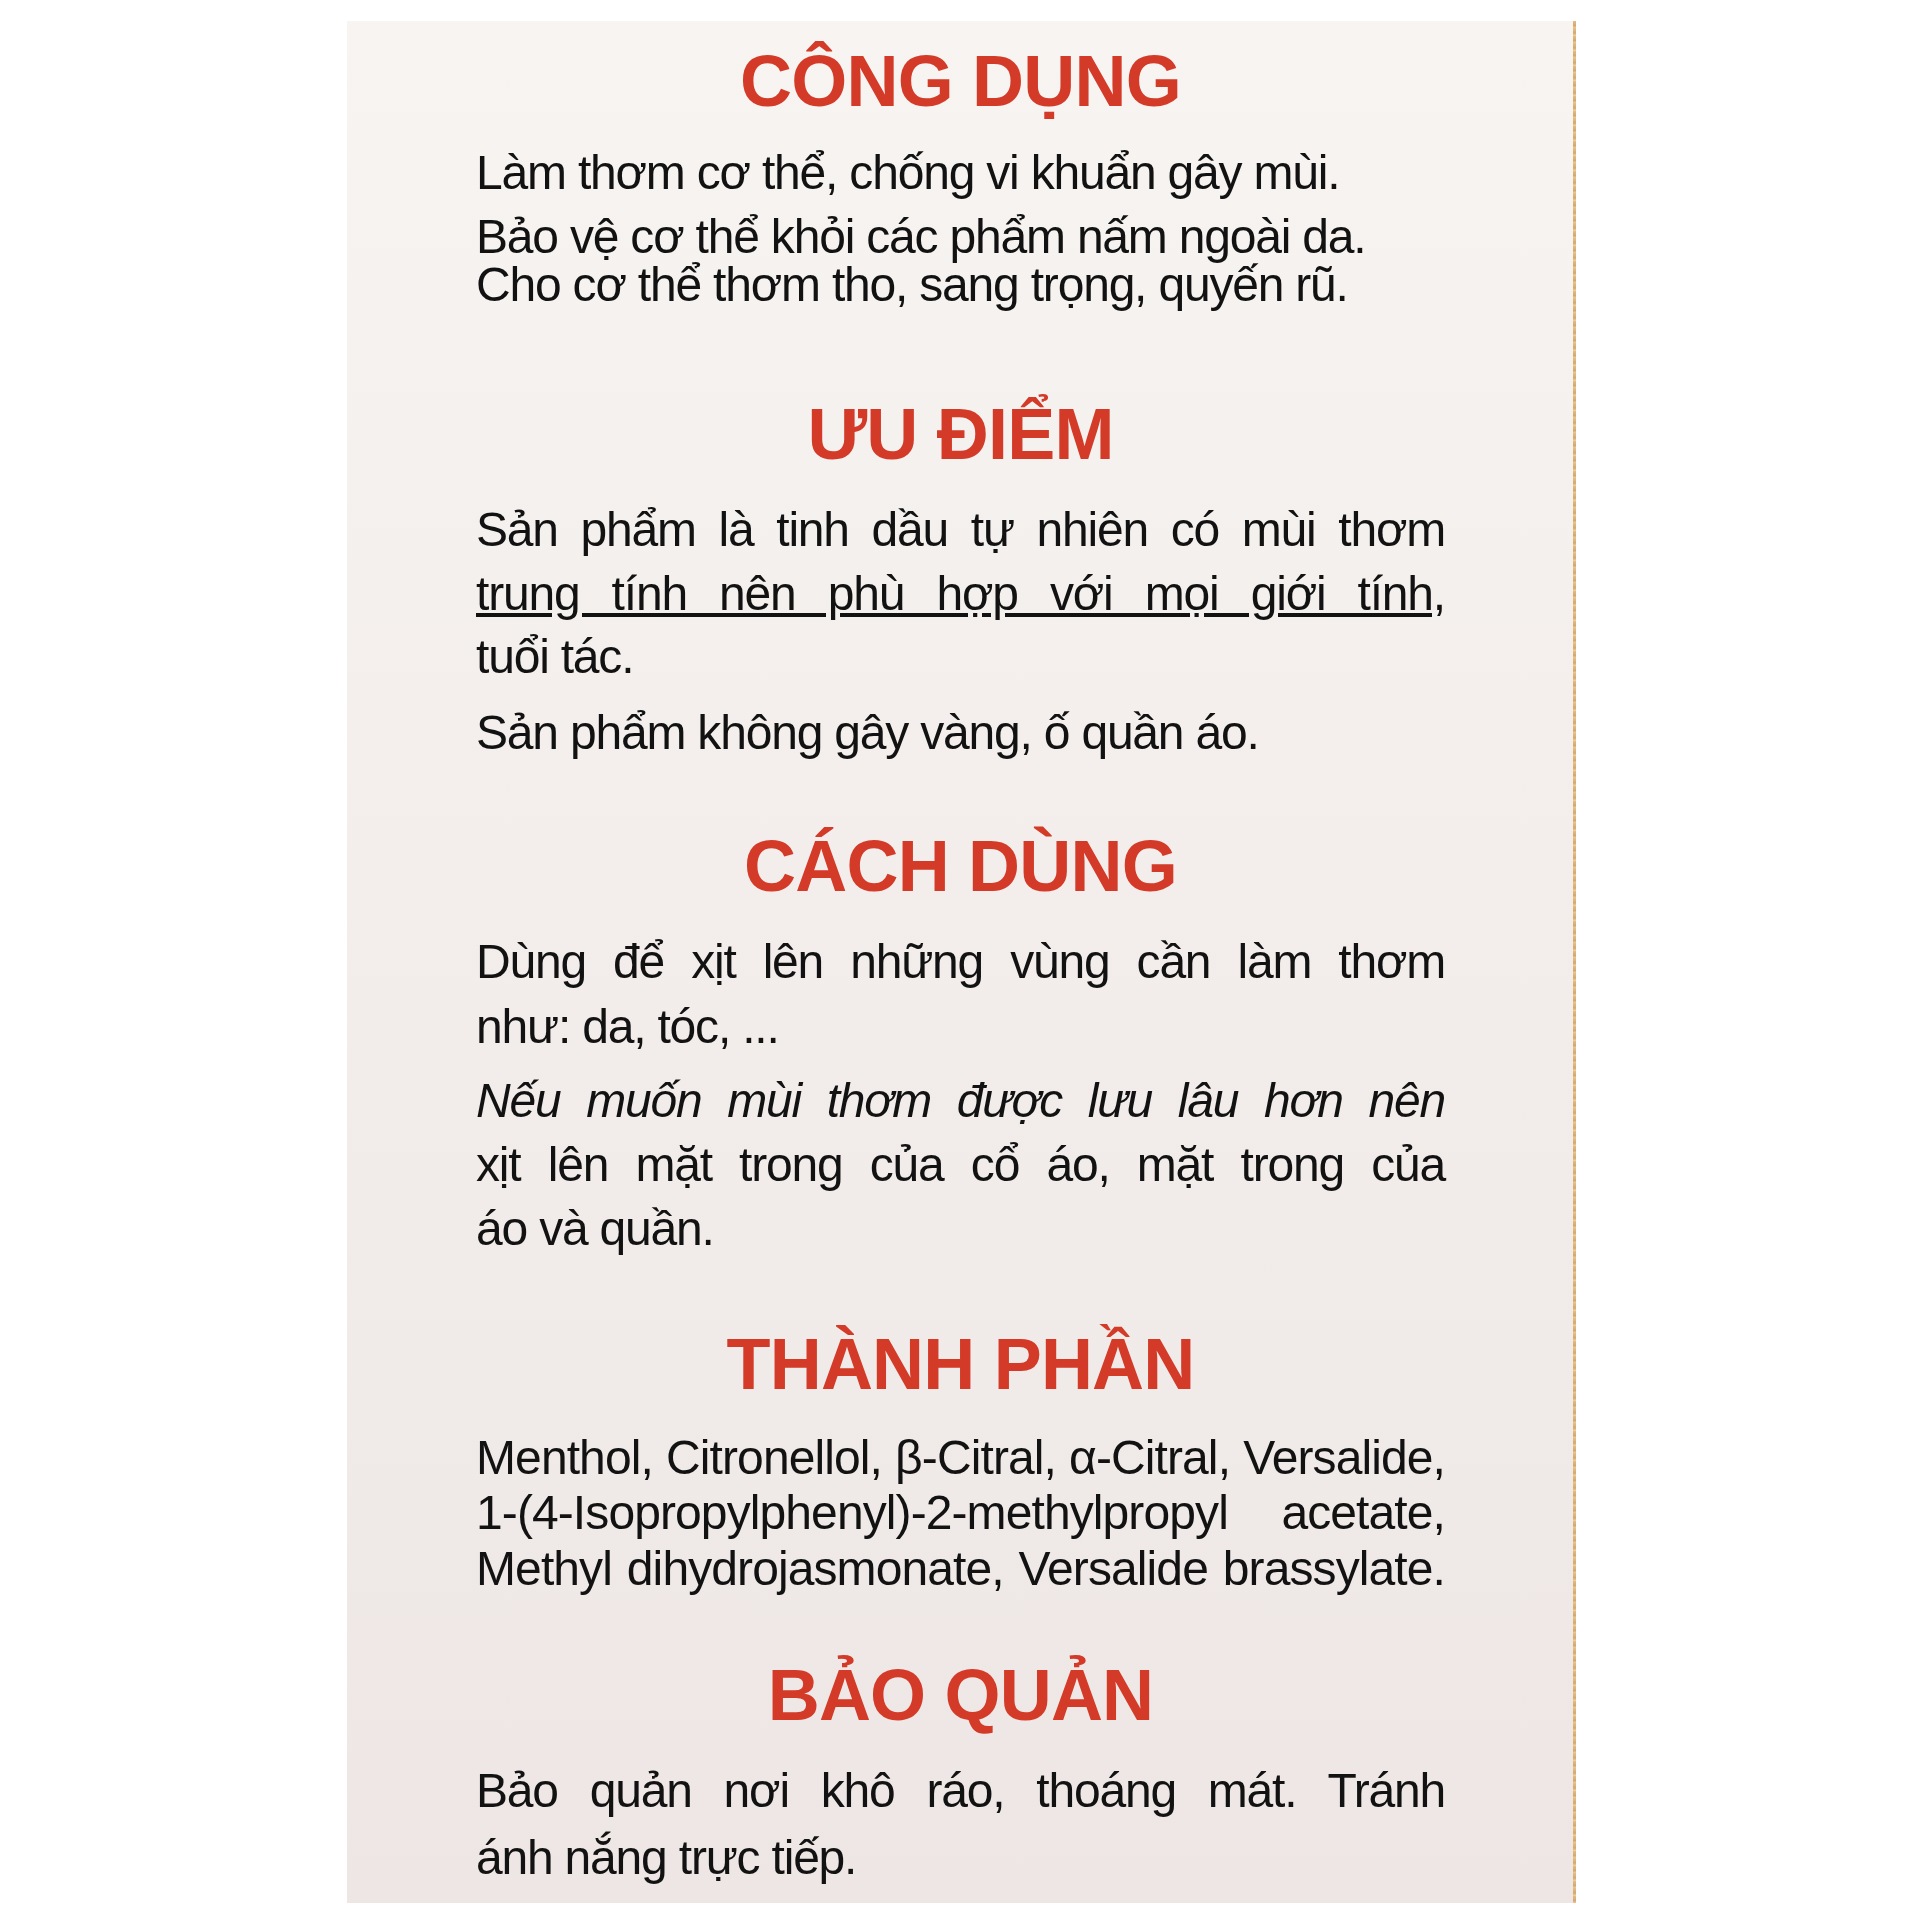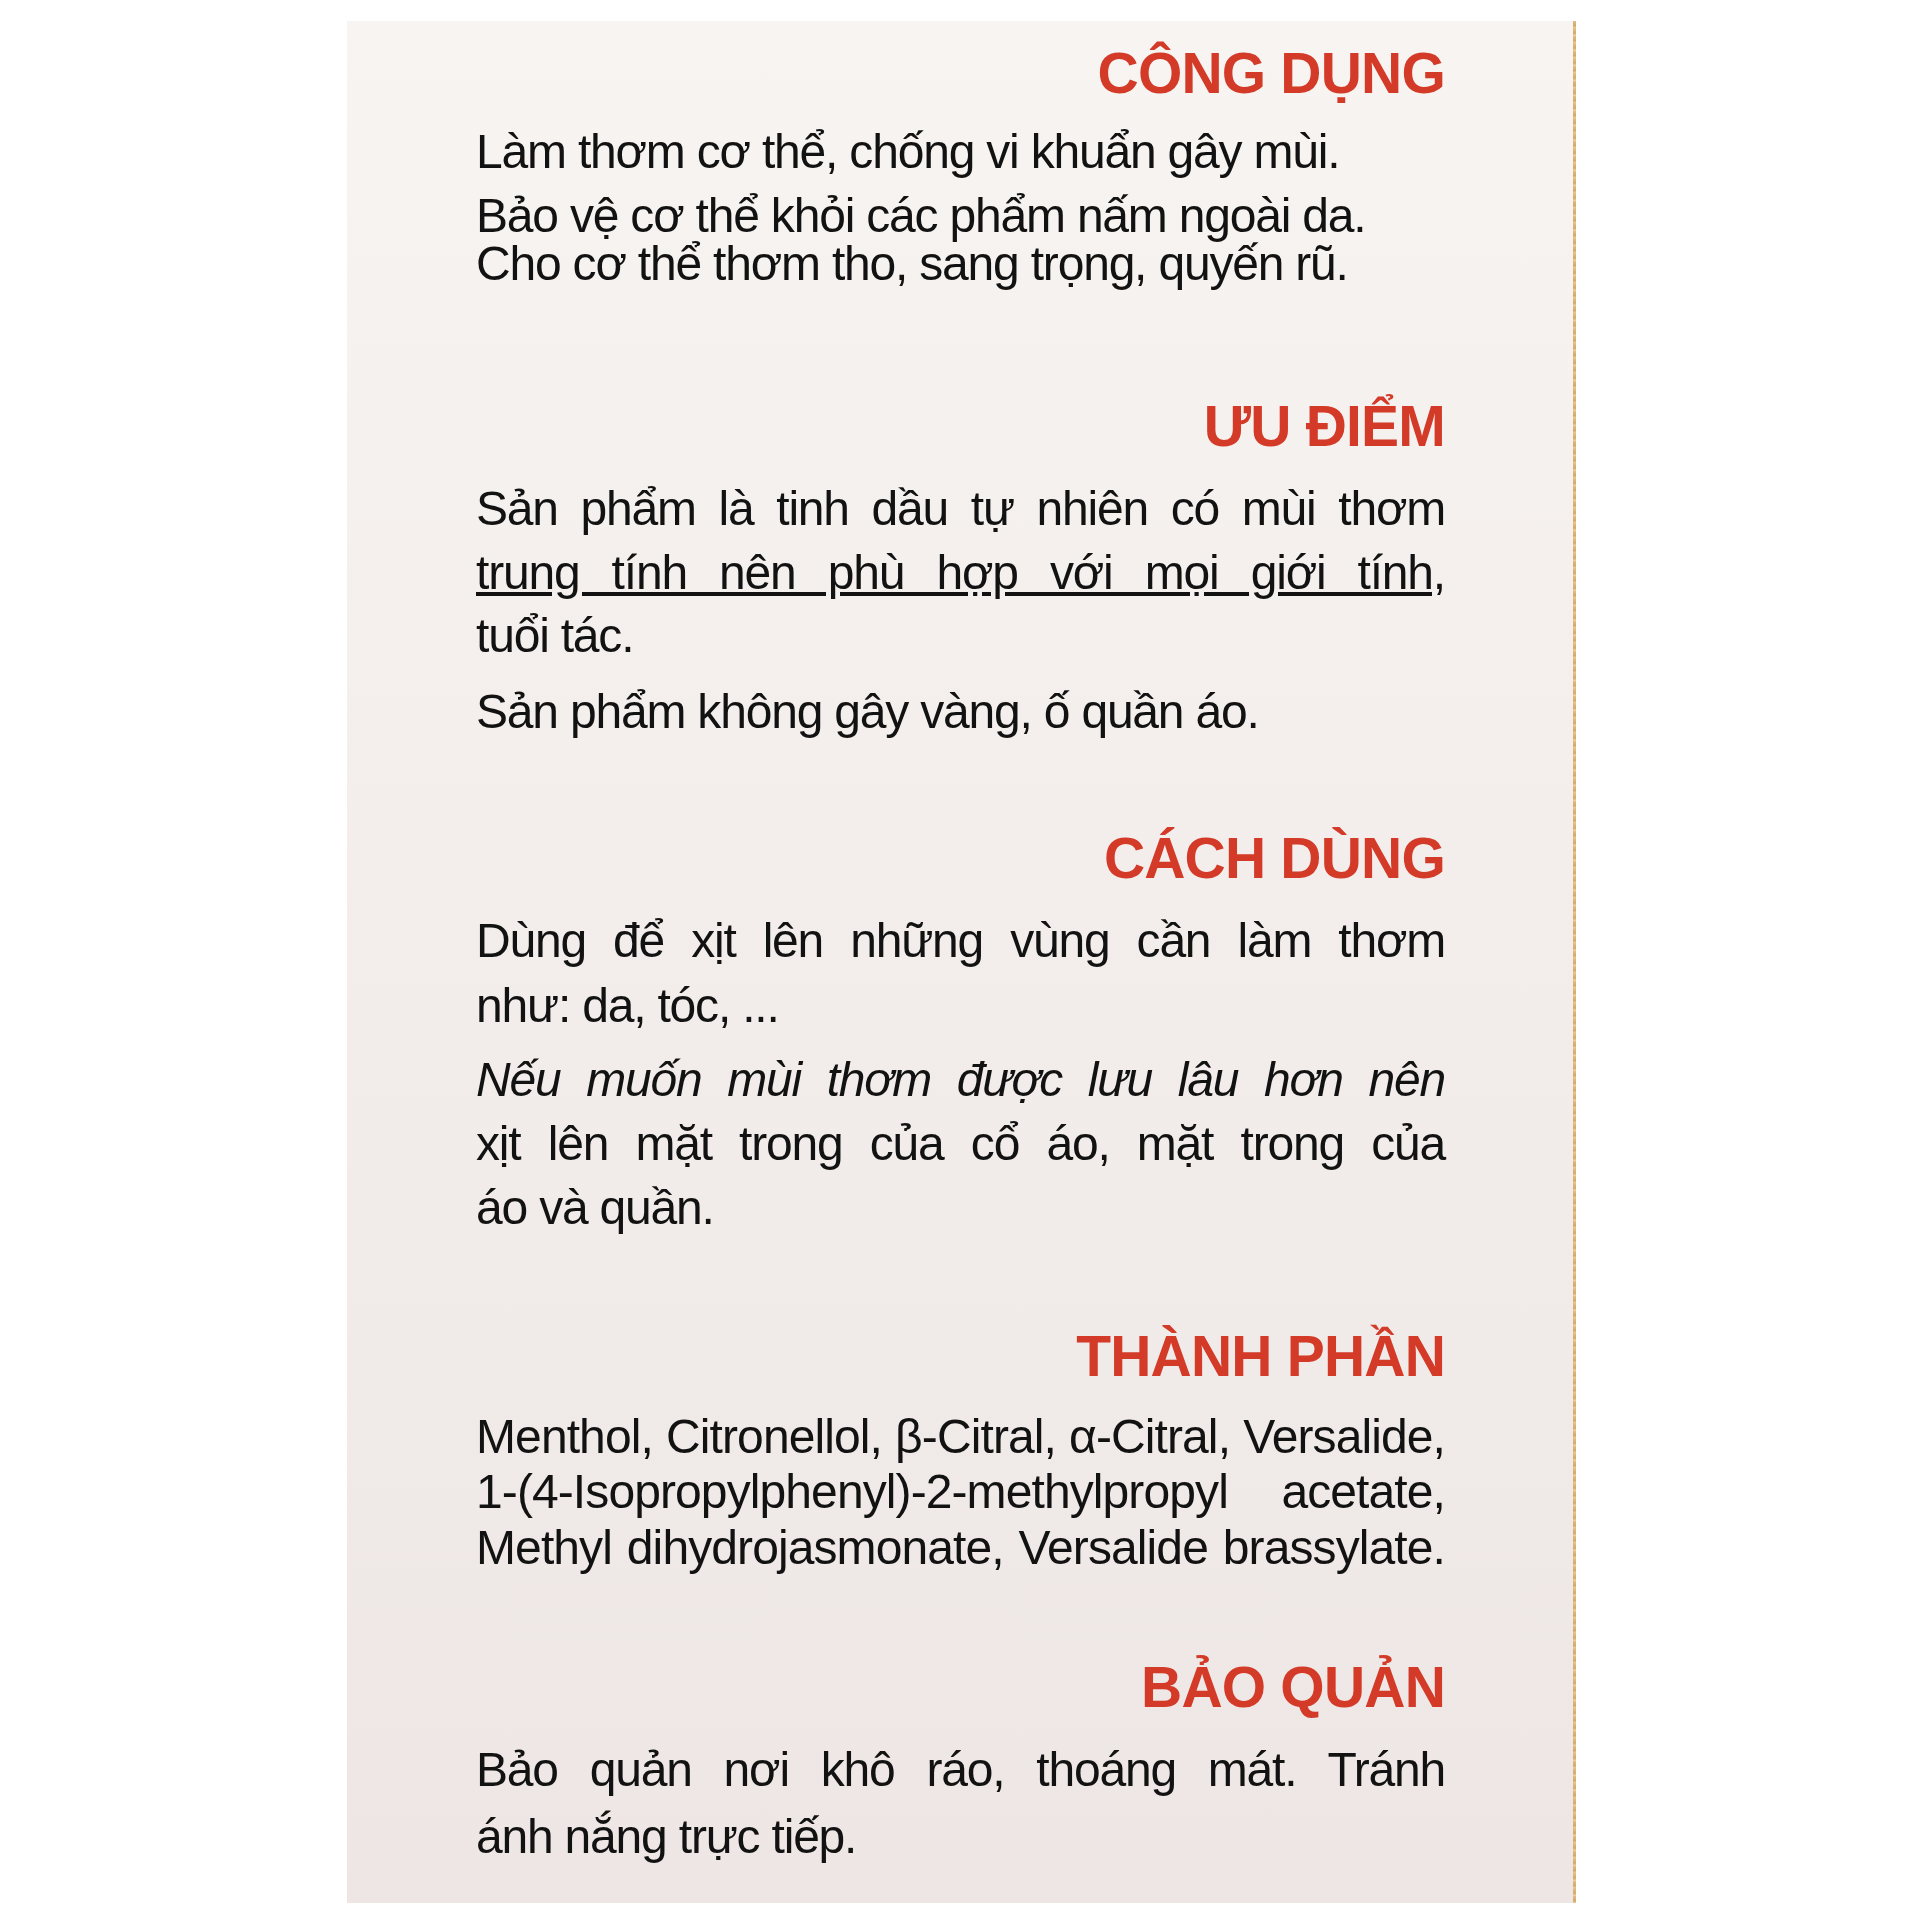--- a/index.html
+++ b/index.html
@@ -10,27 +10,27 @@
   .card {
     position:absolute; left:347px; top:21px; width:1227px; height:1882px;
     background:linear-gradient(180deg,#f7f4f2 0%,#f3eeec 45%,#ede6e4 100%);
     box-sizing:border-box;
   }
   .edge {
     position:absolute; left:1573px; top:21px; width:3px; height:1882px;
     background:repeating-linear-gradient(180deg,#e2bd86 0px,#d6a868 4.5px,#efd3a6 7.5px);
   }
   .heading {
-    position:absolute; left:476px; width:969px; text-align:right;
-    font-weight:bold; font-size:57px; line-height:1; color:#d33a28;
+    position:absolute; left:476px; width:969px; text-align:center;
+    font-weight:bold; font-size:72px; line-height:1; color:#d33a28;
     letter-spacing:-0.8px; white-space:nowrap;
   }
   .line {
     position:absolute; left:476px; width:969px; white-space:nowrap;
-    font-size:48px; line-height:1; color:#121212; letter-spacing:-1.2px;
+    font-size:48px; line-height:1; color:#121212; letter-spacing:-1.2px;margin-top:21px;
   }
   .line.j { text-align:justify; text-align-last:justify; }
   .line.small { font-size:48px; letter-spacing:-0.9px; }
 </style>
 </head>
 <body>
 
 <div class="card"></div>
 <div class="edge"></div>
 

